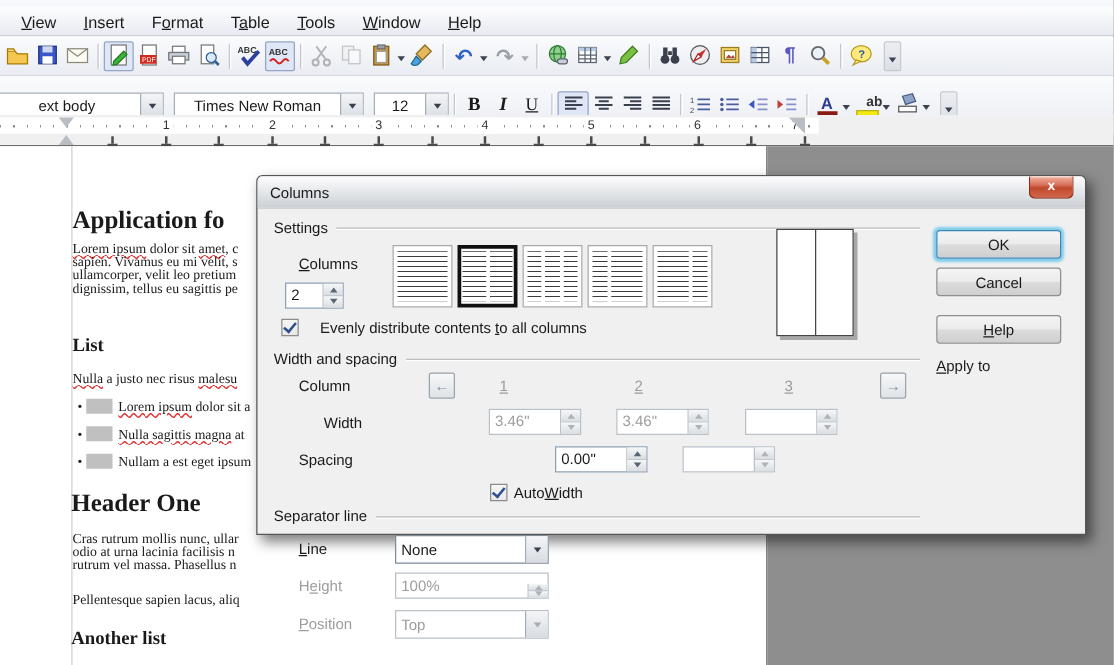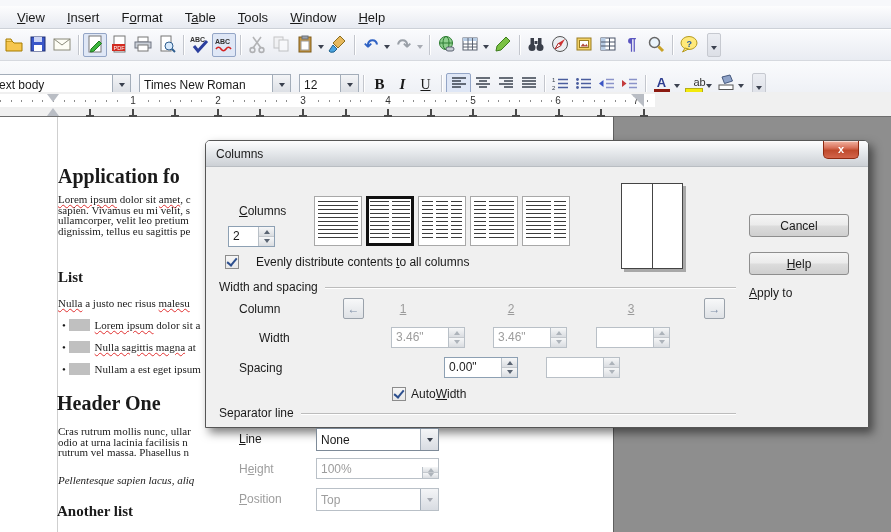--- a/index.html
+++ b/index.html
@@ -9,21 +9,21 @@
   u{text-decoration:underline;}
 
   
   #topstrip{left:0;top:0;width:891px;height:6px;background:#f7f8fb;}
   #menubar{left:0;top:6px;width:891px;height:23px;background:linear-gradient(#fdfdfe,#e7eaf1);
            border-bottom:1px solid #cdd1d8;display:flex;align-items:center;padding-left:6px;box-sizing:border-box;font-size:13px;}
   .menuitem{padding:2px 11px;cursor:default;}
   #toolbar1{left:0;top:30px;width:891px;height:31px;background:linear-gradient(#fafbfd,#e9ecf2);
             border-bottom:1px solid #d6d9df;display:flex;align-items:center;padding-left:2px;box-sizing:border-box;}
   #toolbar2{left:0;top:61px;width:891px;height:48px;background:linear-gradient(#fafbfd,#e9ecf2);
-            border-bottom:1px solid #c9ccd3;display:flex;align-items:center;box-sizing:border-box;}
+            border-bottom:1px solid #c9ccd3;display:flex;align-items:center;box-sizing:border-box;text-align:center;}
   .vsep{width:1px;height:20px;background:#c3c6cd;box-shadow:1px 0 0 #fff;margin:0 4px;flex:0 0 auto;}
   .tbtn{width:24px;height:24px;display:flex;align-items:center;justify-content:center;border-radius:2px;flex:0 0 auto;position:relative;}
   .tbtn.pressed{background:#dfe7f6;border:1px solid #93a5c6;width:22px;height:22px;}
   .tbtn.disabled{opacity:.45;filter:grayscale(1);}
   .dd{width:0;height:0;border:3px solid transparent;border-top:4px solid #3c4250;margin:6px 2px 0 1px;flex:0 0 auto;}
   .dd.disabled{border-top-color:#a7abb3;}
   .glyph-undo{font-size:17px;font-weight:bold;color:#2f62c4;line-height:1;}
   .glyph-redo{font-size:17px;font-weight:bold;color:#9aa0a8;line-height:1;}
   .glyph-pilcrow{font-size:16px;font-weight:bold;color:#5a55c0;line-height:1;}
   .overflow{width:14px;height:24px;display:flex;align-items:flex-end;justify-content:center;padding-bottom:3px;box-sizing:border-box;background:linear-gradient(#eceef3,#dcdfe6);border:1px solid #c6c9d0;border-radius:2px;margin-left:6px;}
@@ -439,21 +439,21 @@
     <div class="vsep"></div>
     <div class="fbtn">
       <span style="display:flex;flex-direction:column;align-items:center;">
         <span style="font-weight:bold;font-size:13px;color:#2b3b8f;line-height:12px;">A</span>
         <span style="width:16px;height:4px;background:#8b1a10;"></span>
         </span>
       </div>
     <div class="dd"></div>
     <div class="fbtn">
       <span style="display:flex;flex-direction:column;align-items:center;">
-        <span style="font-weight:normal;font-size:11px;color:#333;line-height:11px;margin-left:12px;">ab</span>
+        <span style="font-weight:bold;font-size:11px;color:#333;line-height:11px;margin-left:12px;">ab</span>
         <span style="width:18px;height:5px;background:#f3ea0b;border:1px solid #b5ae17;box-sizing:border-box;"></span>
         </span>
       </div>
     <div class="dd"></div>
     <div class="fbtn">
         <span>
       <svg width="20" height="18">
             <path d="M6 3l8-2 2.5 6-8 2.5z" fill="#8fa3c8" stroke="#46597e"></path>
             <rect x="3" y="11" width="14" height="4.5" fill="#fff" stroke="#555"></rect>
           </svg></span>
@@ -510,31 +510,35 @@
   <div class="abs serif doc-p" style="left:58px;top:298px;"><span class="sq">Nulla</span><span> a justo nec risus </span><span class="sq">malesu</span></div>
   <div class="abs serif doc-p" style="left:62px;top:319px;"><span>•</span>&nbsp;<span class="fieldshade"></span><span class="sq">Lorem ipsum</span><span> dolor sit a</span></div>
   <div class="abs serif doc-p" style="left:62px;top:341px;"><span>•</span>&nbsp;<span class="fieldshade"></span><span class="sq">Nulla sagittis magna</span><span> at</span></div>
   <div class="abs serif doc-p" style="left:62px;top:363px;"><span>•</span>&nbsp;<span class="fieldshade"></span><span class="sq"></span><span>Nullam a est eget ipsum</span></div>
   <div class="abs serif doc-h1" style="left:57px;top:392px;">Header One</div>
   <div class="abs serif doc-p" style="left:58px;top:426px;">
     <div>Cras rutrum mollis nunc, ullar</div>
     <div>odio at urna lacinia facilisis n</div>
     <div>rutrum vel massa. Phasellus n</div>
   </div>
-  <div class="abs serif doc-p" style="left:58px;top:475px;font-style:italic;">Pellentesque sapien lacus, aliq</div>
+  <div class="abs serif doc-p" style="left:58px;top:475px;">Pellentesque sapien lacus, aliq</div>
   <div class="abs serif doc-h2" style="left:57px;top:503px;">Another list</div>
 
   <div class="abs" id="dialog">
     <div id="dlg-title">
       <span>Columns</span>
     </div>
     <div id="dlg-close">
         <span>x</span>
       </div>
 
+    <div class="grouplabel" style="top:34px;">
+      <span>Settings</span>
+        <span class="gline"></span>
+      </div>
     <div class="dlbl" style="left:33px;top:63px;"><span></span><u>C</u><span>olumns</span></div>
     <div class="field" style="left:22px;top:85px;width:47px;">
       <span class="fval">2</span>
       <span class="spincol">
           <div>
             <i class="spin-up"></i>
           </div>
           <div>
             <i class="spin-dn"></i>
           </div>
@@ -559,20 +563,23 @@
         </div>
       <div class="preset">
           <div class="pcol"></div>
           <div class="pcol narrow"></div>
         </div>
     </div>
     <div class="cb checked" style="left:19px;top:114px;"></div>
     <div class="dlbl" style="left:38px;top:114px;margin-left:12px;"><span>Evenly distribute contents </span><u>t</u><span>o all columns</span></div>
 
     <div class="abs" style="left:415px;top:42px;width:60px;height:84px;background:#fff;border:1px solid #444;box-shadow:3px 3px 0 #a8a8a8;background-image:linear-gradient(#444,#444);background-size:1px 100%;background-position:center;background-repeat:no-repeat;"></div>
+    <div class="winbtn default" style="left:543px;top:43px;">
+        <span>OK</span>
+      </div>
     <div class="winbtn" style="left:543px;top:73px;">
         <span>Cancel</span>
       </div>
     <div class="winbtn" style="left:543px;top:111px;">
         <span><span></span><u>H</u><span>elp</span></span>
       </div>
     <div class="dlbl" style="left:543px;top:145px;"><span></span><u>A</u><span>pply to</span></div>
 
     <div class="grouplabel" style="top:139px;">
       <span>Width and spacing</span>

